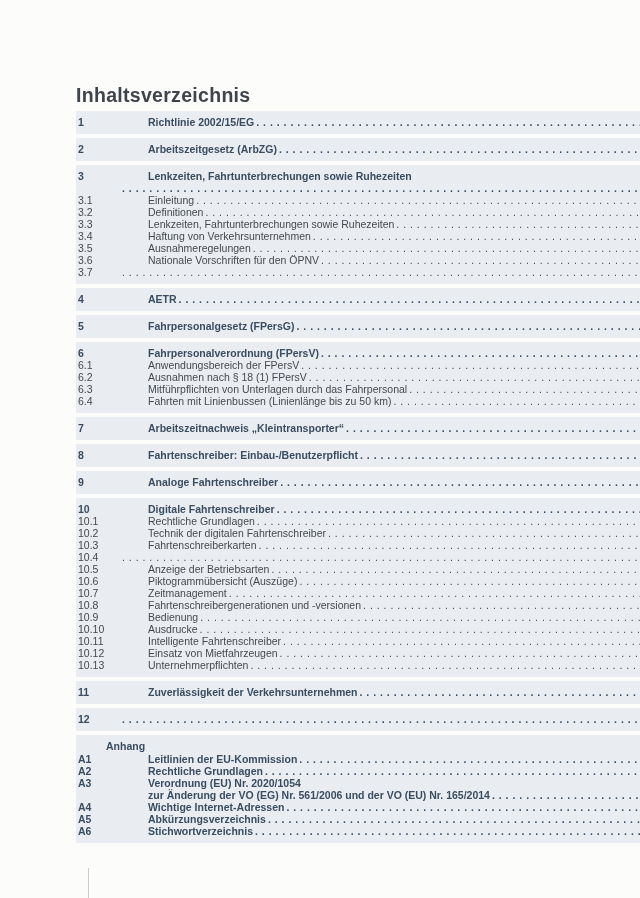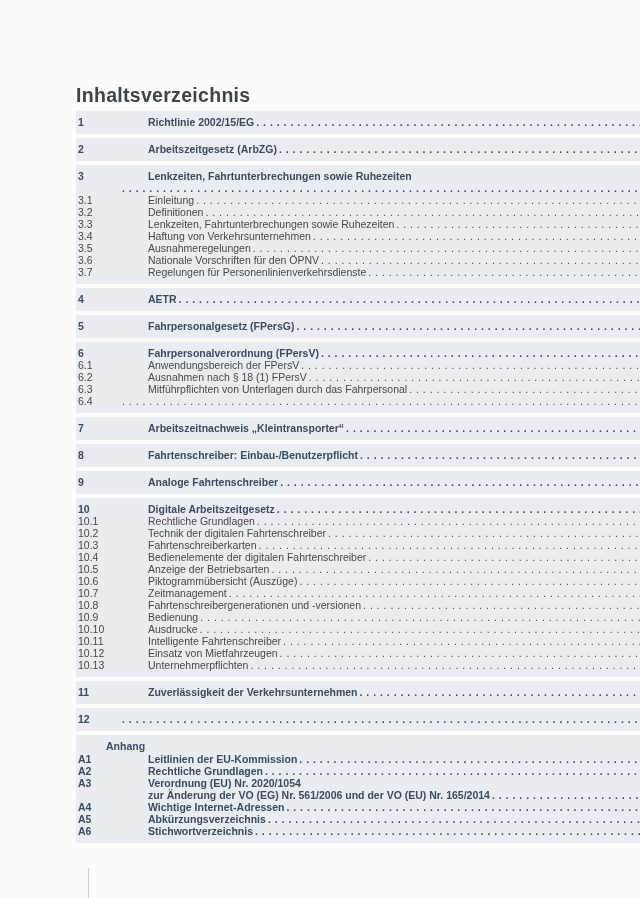--- a/index.html
+++ b/index.html
@@ -125,21 +125,20 @@
               <span class="title">Ausnahmeregelungen</span>
               <span class="leader"></span>
             </div>
             <div class="row">
               <span class="num">3.6</span>
               <span class="title">Nationale Vorschriften für den ÖPNV</span>
               <span class="leader"></span>
             </div>
             <div class="row">
               <span class="num">3.7</span>
-              <span class="title">Regelungen für Personenlinienverkehrsdienste</span>
               <span class="leader"></span>
             </div>
           </div>
         </div>
         <div class="group-row">
           <div class="band">
             <div class="row bold">
               <span class="num">4</span>
               <span class="title">AETR</span>
               <span class="leader"></span>
@@ -172,20 +171,21 @@
               <span class="title">Ausnahmen nach § 18 (1) FPersV</span>
               <span class="leader"></span>
             </div>
             <div class="row">
               <span class="num">6.3</span>
               <span class="title">Mitführpflichten von Unterlagen durch das Fahrpersonal</span>
               <span class="leader"></span>
             </div>
             <div class="row">
               <span class="num">6.4</span>
+              <span class="title">Fahrten mit Linienbussen (Linienlänge bis zu 50 km)</span>
               <span class="leader"></span>
             </div>
           </div>
         </div>
         <div class="group-row">
           <div class="band">
             <div class="row bold">
               <span class="num">7</span>
               <span class="title">Arbeitszeitnachweis „Kleintransporter“</span>
               <span class="leader"></span>
@@ -207,41 +207,40 @@
               <span class="num">9</span>
               <span class="title">Analoge Fahrtenschreiber</span>
               <span class="leader"></span>
             </div>
           </div>
         </div>
         <div class="group-row">
           <div class="band">
             <div class="row bold">
               <span class="num">10</span>
-              <span class="title">Digitale Arbeitszeitgesetz</span>
+              <span class="title">Digitale Fahrtenschreiber</span>
               <span class="leader"></span>
             </div>
             <div class="row">
               <span class="num">10.1</span>
               <span class="title">Rechtliche Grundlagen</span>
               <span class="leader"></span>
             </div>
             <div class="row">
               <span class="num">10.2</span>
               <span class="title">Technik der digitalen Fahrtenschreiber</span>
               <span class="leader"></span>
             </div>
             <div class="row">
               <span class="num">10.3</span>
               <span class="title">Fahrtenschreiberkarten</span>
               <span class="leader"></span>
             </div>
             <div class="row">
               <span class="num">10.4</span>
-              <span class="title">Bedienelemente der digitalen Fahrtenschreiber</span>
               <span class="leader"></span>
             </div>
             <div class="row">
               <span class="num">10.5</span>
               <span class="title">Anzeige der Betriebsarten</span>
               <span class="leader"></span>
             </div>
             <div class="row">
               <span class="num">10.6</span>
               <span class="title">Piktogrammübersicht (Auszüge)</span>

